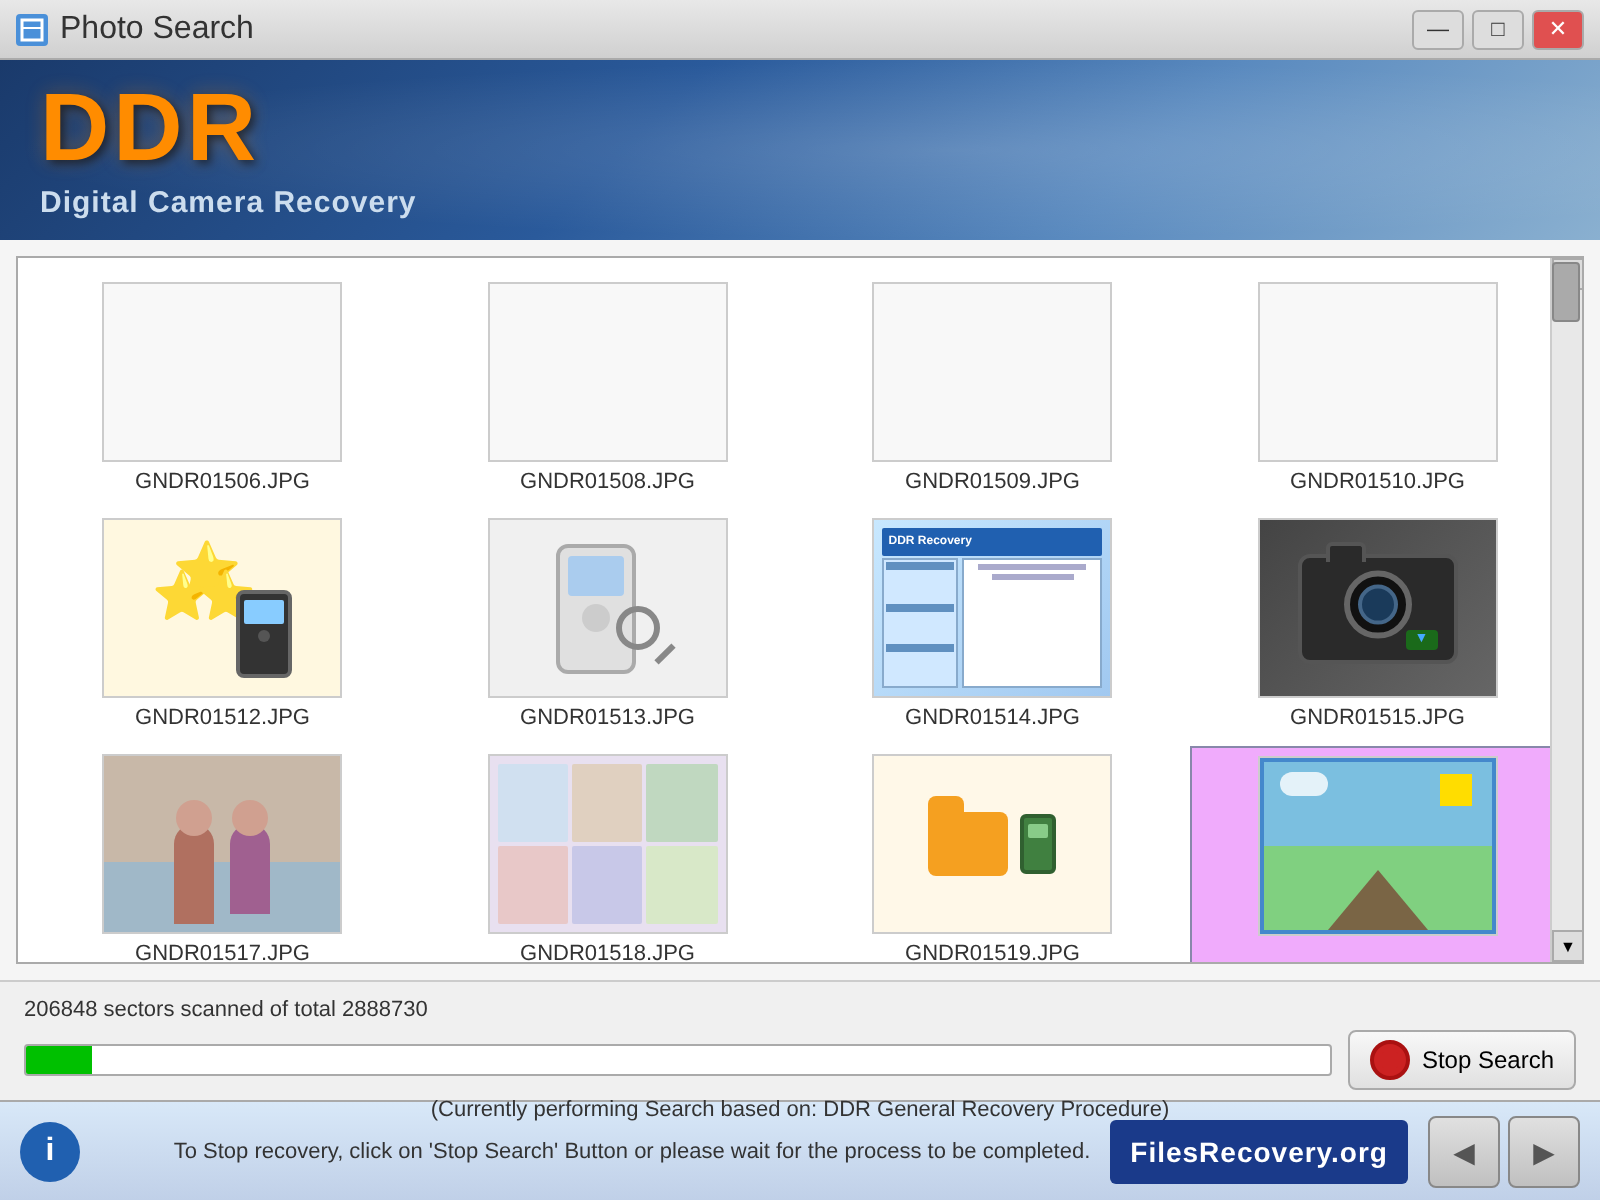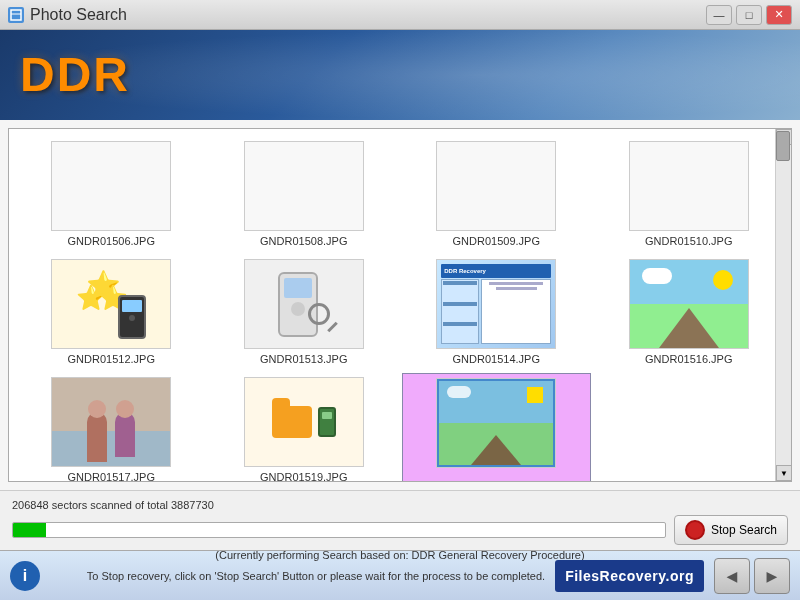--- a/index.html
+++ b/index.html
@@ -417,20 +417,21 @@
   <div class="title-bar-controls">
     <div class="title-btn">—</div>
     <div class="title-btn">□</div>
     <div class="title-btn close">✕</div>
   </div>
 </div>
 
 <div class="header">
   <div class="header-logo">
     <div class="ddr-text">DDR</div>
+    <div class="subtitle">Digital Camera Recovery</div>
   </div>
 </div>
 
 <div class="main-content">
   <div class="photo-grid-container">
     <div class="photo-grid">
 
       <div class="photo-item">
         <div class="photo-thumb">
           <div class="thumb-empty"></div>
@@ -505,49 +506,72 @@
                 <div style="flex:2;background:white;border:1px solid #88aacc;">
                   <div style="width:80%;height:3px;background:#aac;margin:2px auto;"></div>
                   <div style="width:60%;height:3px;background:#aac;margin:1px auto;"></div>
                 </div>
               </div>
             </div>
           </div>
         </div>
         <div class="photo-label">GNDR01514.JPG</div>
       </div>
-
-      <div class="photo-item">
-        <div class="photo-thumb">
-          <div class="thumb-landscape">
-            <div class="thumb-sun"></div>
-            <div class="thumb-cloud"></div>
-            <div class="thumb-mountain"></div>
-          </div>
-        </div>
-        <div class="photo-label">GNDR01516.JPG</div>
-      </div>
+      <div class="photo-item">
+        <div class="photo-thumb">
+          <div class="thumb-camera">
+
+            <div style="width:80px;height:55px;background:#2a2a2a;border-radius:6px;position:relative;border:2px solid #555;">
+
+              <div style="position:absolute;top:50%;left:50%;transform:translate(-50%,-55%);width:34px;height:34px;background:#111;border-radius:50%;border:3px solid #666;">
+                <div style="width:20px;height:20px;background:#1a3a5a;border-radius:50%;margin:4px auto;border:2px solid #446688;"></div>
+              </div>
+
+              <div style="position:absolute;top:-8px;left:12px;width:20px;height:10px;background:#2a2a2a;border-radius:3px 3px 0 0;border:2px solid #555;border-bottom:none;"></div>
+
+              <div style="position:absolute;bottom:5px;right:8px;width:16px;height:10px;background:#1a6a1a;border-radius:2px;display:flex;align-items:center;justify-content:center;">
+                <span style="color:#4af;font-size:7px;font-weight:bold">▼</span>
+              </div>
+            </div>
+          </div>
+        </div>
+        <div class="photo-label">GNDR01515.JPG</div>
+      </div>
+
       <div class="photo-item">
         <div class="photo-thumb">
           <div class="thumb-girls">
 
             <div style="width:100%;height:100%;background:linear-gradient(to bottom, #c8b8a8 0%, #c8b8a8 60%, #a0b8c8 60%);position:relative;display:flex;align-items:flex-end;justify-content:center;gap:8px;padding-bottom:4px;">
               <div style="width:20px;height:50px;background:#b07060;border-radius:10px 10px 0 0;position:relative;">
                 <div style="width:18px;height:18px;background:#d0a090;border-radius:50%;position:absolute;top:-12px;left:1px;"></div>
               </div>
               <div style="width:20px;height:45px;background:#a06090;border-radius:10px 10px 0 0;position:relative;margin-bottom:5px;">
                 <div style="width:18px;height:18px;background:#d0a090;border-radius:50%;position:absolute;top:-12px;left:1px;"></div>
               </div>
             </div>
           </div>
         </div>
         <div class="photo-label">GNDR01517.JPG</div>
       </div>
       <div class="photo-item">
         <div class="photo-thumb">
+          <div class="thumb-gallery">
+            <div class="thumb-gallery-cell" style="background:#d0e0f0;"></div>
+            <div class="thumb-gallery-cell" style="background:#e0d0c0;"></div>
+            <div class="thumb-gallery-cell" style="background:#c0d8c0;"></div>
+            <div class="thumb-gallery-cell" style="background:#e8c8c8;"></div>
+            <div class="thumb-gallery-cell" style="background:#c8c8e8;"></div>
+            <div class="thumb-gallery-cell" style="background:#d8e8c8;"></div>
+          </div>
+        </div>
+        <div class="photo-label">GNDR01518.JPG</div>
+      </div>
+      <div class="photo-item">
+        <div class="photo-thumb">
           <div class="thumb-folder-phone">
             <div class="folder-icon"></div>
             <div class="phone-icon-small" style="display:flex;flex-direction:column;align-items:center;padding-top:3px;">
               <div style="width:10px;height:7px;background:#88cc88;border-radius:1px;margin-bottom:2px;"></div>
             </div>
           </div>
         </div>
         <div class="photo-label">GNDR01519.JPG</div>
       </div>
       <div class="photo-item selected">
@@ -566,21 +590,21 @@
     <div class="scrollbar">
       <div class="scrollbar-arrow top">▲</div>
       <div class="scrollbar-thumb"></div>
       <div class="scrollbar-arrow bottom">▼</div>
     </div>
   </div>
 </div>
 
 <div class="progress-area">
   <div class="progress-row">
-    <div style="font-size:11px;color:#333;white-space:nowrap">206848 sectors scanned of total 3887730</div>
+    <div style="font-size:11px;color:#333;white-space:nowrap">206848 sectors scanned of total 2888730</div>
     <div style="flex:1"></div>
   </div>
   <div class="progress-row">
     <div class="progress-bar-container">
       <div class="progress-bar-fill" style="width: 5%;"></div>
     </div>
     <button class="stop-search-btn">
       <div class="stop-icon">
         <div class="stop-icon-inner"></div>
       </div>

